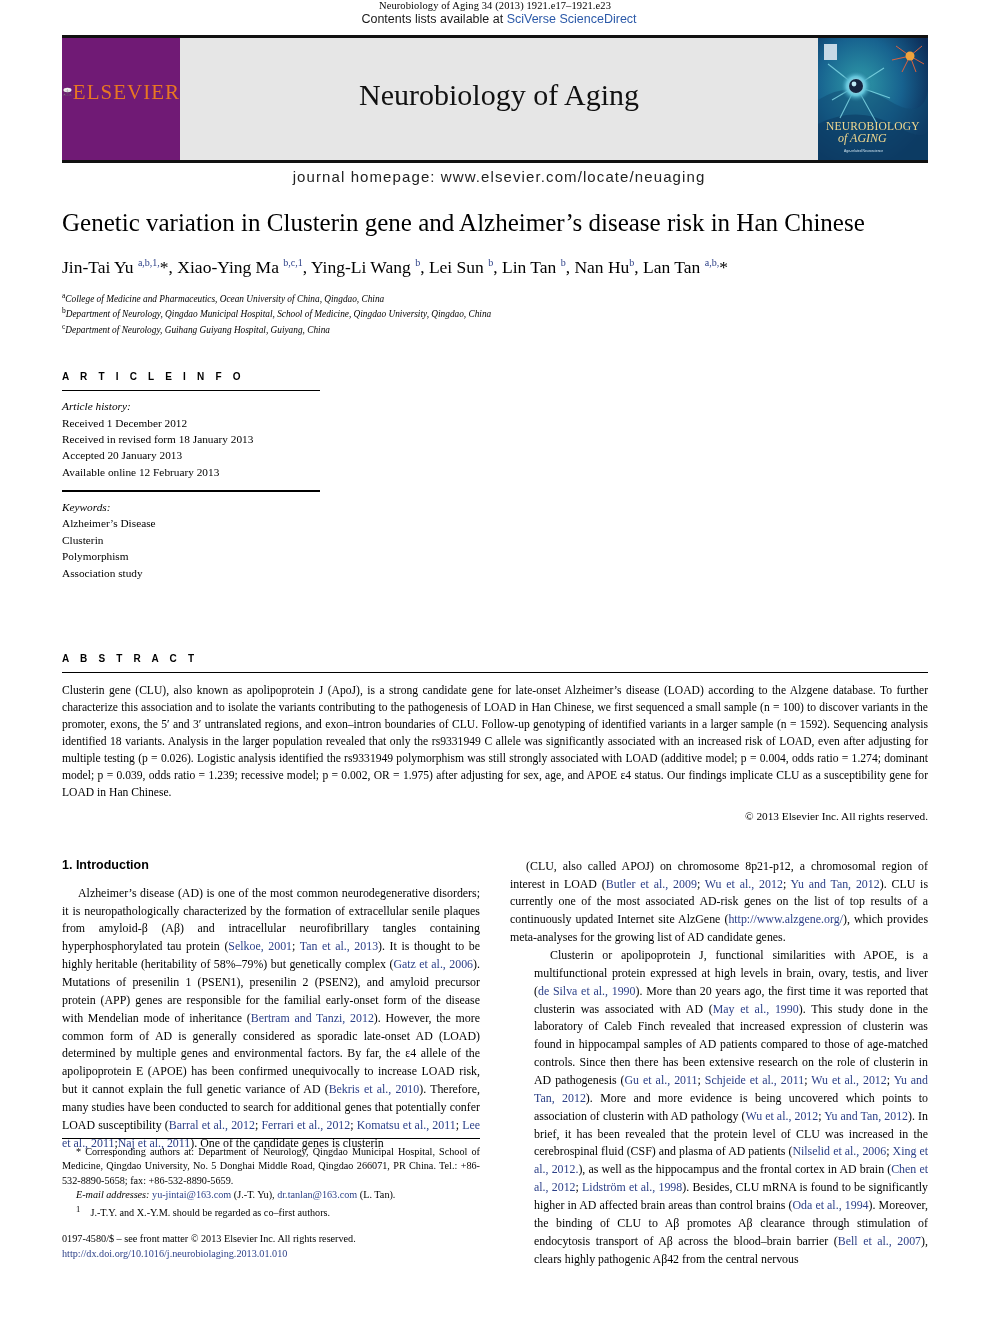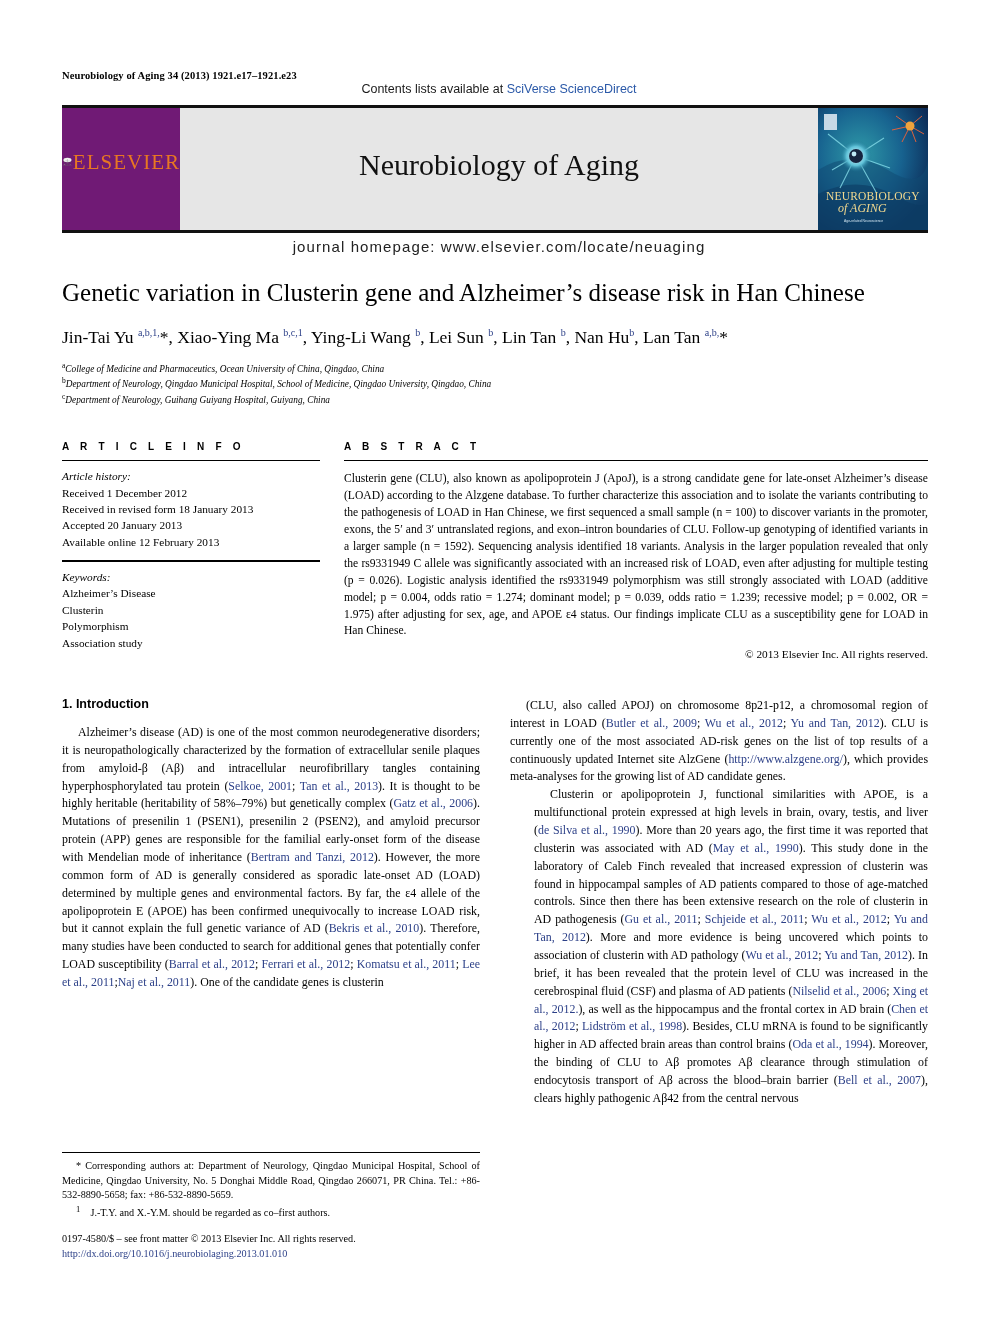--- a/index.html
+++ b/index.html
@@ -18,23 +18,23 @@
   .page {
     width: 990px;
     height: 1320px;
     position: relative;
     box-sizing: border-box;
     padding: 0 62px;
   }
 
   
   .runninghead {
+    text-align: center;
     font-size: 10.5px;
-    font-weight: bold;
-    padding-top: 70px;
+    font-weight: normal;
     letter-spacing: .1px;
   }
 
   
   .masthead {
     margin-top: 24px;
     border-top: 3px solid #111;
     border-bottom: 3px solid #111;
     display: flex;
     align-items: stretch;
@@ -123,20 +123,21 @@
     font-style: italic;
     line-height: 1.45;
   }
   .affils sup { font-style: normal; font-size: 7.5px; }
 
   
   .info-abstract {
     margin-top: 34px;
     display: flex;
     gap: 24px;
+    flex-direction: column;
   }
   .col-info { width: 258px; flex: 0 0 258px; }
   .col-abs  { flex: 1 1 auto; }
   .sec-head {
     font-family: "Liberation Sans", sans-serif;
     font-size: 10px;
     font-weight: bold;
     letter-spacing: 4.2px;
     margin-bottom: 8px;
     color: #000;
@@ -336,20 +337,21 @@
       <p class="body-p">Alzheimer’s disease (AD) is one of the most common neurodegenerative disorders; it is neuropathologically characterized by the formation of extracellular senile plaques from amyloid-β (Aβ) and intracellular neurofibrillary tangles containing hyperphosphorylated tau protein (<span class="ref">Selkoe, 2001</span>; <span class="ref">Tan et al., 2013</span>). It is thought to be highly heritable (heritability of 58%–79%) but genetically complex (<span class="ref">Gatz et al., 2006</span>). Mutations of presenilin 1 (PSEN1), presenilin 2 (PSEN2), and amyloid precursor protein (APP) genes are responsible for the familial early-onset form of the disease with Mendelian mode of inheritance (<span class="ref">Bertram and Tanzi, 2012</span>). However, the more common form of AD is generally considered as sporadic late-onset AD (LOAD) determined by multiple genes and environmental factors. By far, the ε4 allele of the apolipoprotein E (APOE) has been confirmed unequivocally to increase LOAD risk, but it cannot explain the full genetic variance of AD (<span class="ref">Bekris et al., 2010</span>). Therefore, many studies have been conducted to search for additional genes that potentially confer LOAD susceptibility (<span class="ref">Barral et al., 2012</span>; <span class="ref">Ferrari et al., 2012</span>; <span class="ref">Komatsu et al., 2011</span>; <span class="ref">Lee et al., 2011</span>;<span class="ref">Naj et al., 2011</span>). One of the candidate genes is clusterin</p>
     </div>
     <div class="bcol">
       <p class="body-p">(CLU, also called APOJ) on chromosome 8p21-p12, a chromosomal region of interest in LOAD (<span class="ref">Butler et al., 2009</span>; <span class="ref">Wu et al., 2012</span>; <span class="ref">Yu and Tan, 2012</span>). CLU is currently one of the most associated AD-risk genes on the list of top results of a continuously updated Internet site AlzGene (<span class="url">http://www.alzgene.org/</span>), which provides meta-analyses for the growing list of AD candidate genes.</p>
       <p class="body-p">Clusterin or apolipoprotein J, functional similarities with APOE, is a multifunctional protein expressed at high levels in brain, ovary, testis, and liver (<span class="ref">de Silva et al., 1990</span>). More than 20 years ago, the first time it was reported that clusterin was associated with AD (<span class="ref">May et al., 1990</span>). This study done in the laboratory of Caleb Finch revealed that increased expression of clusterin was found in hippocampal samples of AD patients compared to those of age-matched controls. Since then there has been extensive research on the role of clusterin in AD pathogenesis (<span class="ref">Gu et al., 2011</span>; <span class="ref">Schjeide et al., 2011</span>; <span class="ref">Wu et al., 2012</span>; <span class="ref">Yu and Tan, 2012</span>). More and more evidence is being uncovered which points to association of clusterin with AD pathology (<span class="ref">Wu et al., 2012</span>; <span class="ref">Yu and Tan, 2012</span>). In brief, it has been revealed that the protein level of CLU was increased in the cerebrospinal fluid (CSF) and plasma of AD patients (<span class="ref">Nilselid et al., 2006</span>; <span class="ref">Xing et al., 2012.</span>), as well as the hippocampus and the frontal cortex in AD brain (<span class="ref">Chen et al., 2012</span>; <span class="ref">Lidström et al., 1998</span>). Besides, CLU mRNA is found to be significantly higher in AD affected brain areas than control brains (<span class="ref">Oda et al., 1994</span>). Moreover, the binding of CLU to Aβ promotes Aβ clearance through stimulation of endocytosis transport of Aβ across the blood–brain barrier (<span class="ref">Bell et al., 2007</span>), clears highly pathogenic Aβ42 from the central nervous</p>
     </div>
   </div>
 
   <div class="footnotes">
     <p class="fn fn-indent">* Corresponding authors at: Department of Neurology, Qingdao Municipal Hospital, School of Medicine, Qingdao University, No. 5 Donghai Middle Road, Qingdao 266071, PR China. Tel.: +86-532-8890-5658; fax: +86-532-8890-5659.</p>
+    <p class="fn fn-indent"><em>E-mail addresses:</em> <span class="url">yu-jintai@163.com</span> (J.-T. Yu), <span class="url">dr.tanlan@163.com</span> (L. Tan).</p>
     <p class="fn fn-indent"><sup>1</sup> J.-T.Y. and X.-Y.M. should be regarded as co–first authors.</p>
     <div class="issn-block">
       <div>0197-4580/$ – see front matter © 2013 Elsevier Inc. All rights reserved.</div>
       <div class="url">http://dx.doi.org/10.1016/j.neurobiolaging.2013.01.010</div>
     </div>
   </div>
 
 </div>
 
 </body></html>

